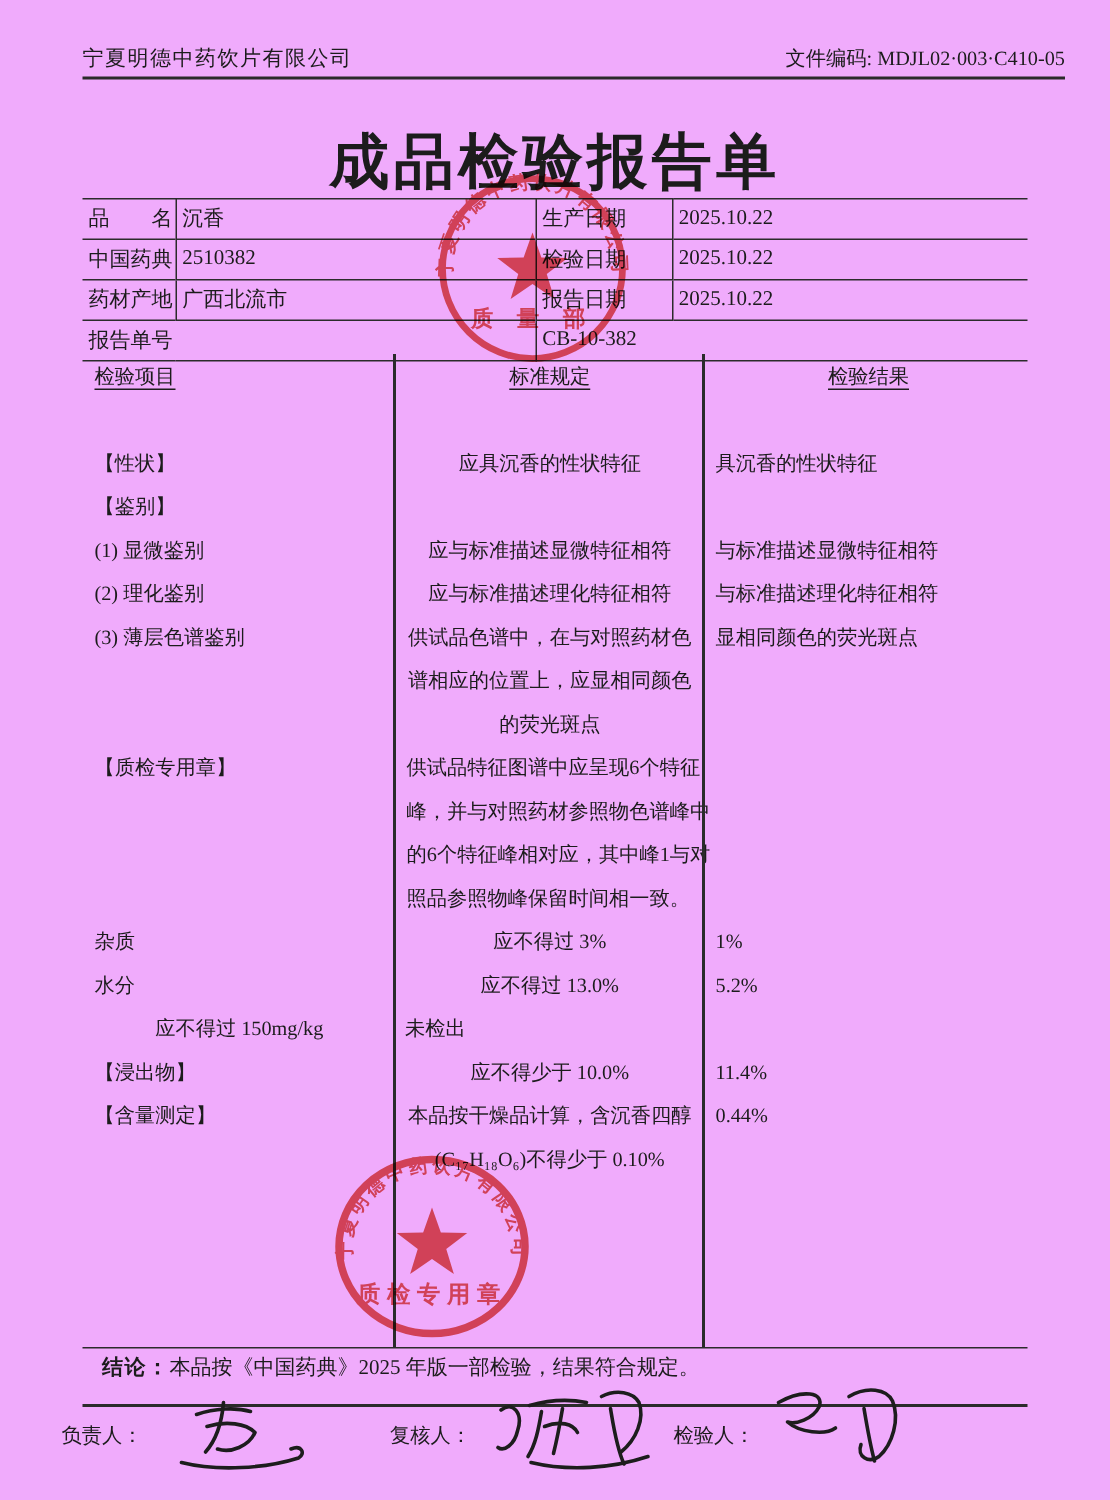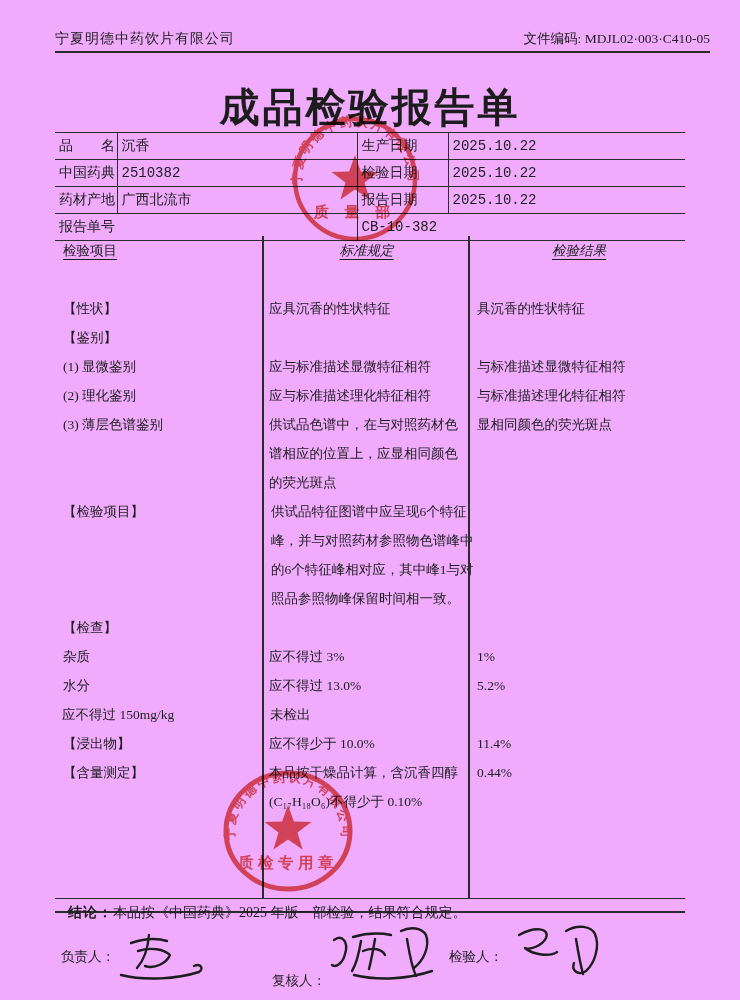--- a/index.html
+++ b/index.html
@@ -11,38 +11,38 @@
   
   .hdr-company{position:absolute;left:55px;top:30px;font-size:14px;letter-spacing:1px;}
   .hdr-code{position:absolute;right:30px;top:30px;font-size:13.5px;}
   .hdr-rule{position:absolute;left:55px;top:51px;width:655px;height:2px;background:#2a2a2a;}
   
   .doc-title{position:absolute;left:0;top:80px;width:100%;text-align:center;
     font-size:40px;font-weight:bold;letter-spacing:3px;}
   
   table.info{position:absolute;left:55px;top:132px;width:630px;border-collapse:collapse;
     font-size:14px;table-layout:fixed;}
-  table.info td{height:26px;padding:0 0 0 4px;border-top:1.5px solid #2b2b2b;vertical-align:middle;overflow:hidden;white-space:nowrap;font-family:Liberation Mono, monospace;}
+  table.info td{height:26px;padding:0 0 0 4px;border-top:1.5px solid #2b2b2b;vertical-align:middle;overflow:hidden;white-space:nowrap;}
   table.info tr.last td{border-bottom:1.5px solid #2b2b2b;}
   td.vr{border-right:1.5px solid #2b2b2b;}
   td.val{padding-left:8px;}
   
   .main{position:absolute;left:55px;top:236px;width:630px;height:662px;font-size:13.5px;}
   .main .vline{position:absolute;top:0;width:1.5px;height:100%;background:#2b2b2b;}
   .vl1{left:207px;} .vl2{left:413px;}
   .mrow{display:flex;align-items:flex-start;}
   .c1{width:207px;box-sizing:border-box;padding-left:8px;line-height:29px;}
-  .c2{width:206px;box-sizing:border-box;padding:0 4px 0 7px;line-height:29px;}
+  .c2{width:206px;box-sizing:border-box;padding:0 4px 0 7px;line-height:29px;text-align:center;}
   .c3{width:217px;box-sizing:border-box;padding:0 4px 0 9px;line-height:29px;}
   .mhead{height:58px;}
   .mhead .c1{padding-left:8px;}
-  .mhead .c2,.mhead .c3{text-align:center;font-style:italic;}
+  .mhead .c2,.mhead .c3{text-align:center;}
   .mhead span{text-decoration:underline;text-underline-offset:4px;}
   
-  .conclusion{position:absolute;left:55px;top:898px;width:630px;height:15px;
+  .conclusion{position:absolute;left:55px;top:898px;width:630px;height:40px;
     border-top:1.5px solid #2b2b2b;border-bottom:2.5px solid #2b2b2b;box-sizing:border-box;
     font-size:14px;line-height:27px;padding-left:13px;}
   .conclusion b{letter-spacing:1px;}
   
   .siglabel{position:absolute;font-size:13.5px;}
   .sig-svg{position:absolute;}
   
   .stamp{position:absolute;opacity:0.85;mix-blend-mode:multiply;pointer-events:none;}
 </style>
 </head>
@@ -121,27 +121,22 @@
       <div class="c1">(2) 理化鉴别</div>
       <div class="c2">应与标准描述理化特征相符</div>
       <div class="c3">与标准描述理化特征相符</div>
     </div>
     <div class="mrow">
       <div class="c1">(3) 薄层色谱鉴别</div>
       <div class="c2">供试品色谱中，在与对照药材色谱相应的位置上，应显相同颜色的荧光斑点</div>
       <div class="c3">显相同颜色的荧光斑点</div>
     </div>
     <div class="mrow">
-      <div class="c1">【检验项目】</div>
+      <div class="c1">【质检专用章】</div>
       <div class="c3">供试品特征图谱中应呈现6个特征峰，并与对照药材参照物色谱峰中的6个特征峰相对应，其中峰1与对照品参照物峰保留时间相一致。</div>
-    </div>
-    <div class="mrow">
-      <div class="c1">【检查】</div>
-      <div class="c2"></div>
-      <div class="c3"></div>
     </div>
     <div class="mrow">
       <div class="c1">杂质</div>
       <div class="c2">应不得过 3%</div>
       <div class="c3">1%</div>
     </div>
     <div class="mrow">
       <div class="c1">水分</div>
       <div class="c2">应不得过 13.0%</div>
       <div class="c3">5.2%</div>
@@ -159,22 +154,22 @@
       <div class="c1">【含量测定】</div>
       <div class="c2">本品按干燥品计算，含沉香四醇(C₁₇H₁₈O₆)不得少于 0.10%</div>
       <div class="c3">0.44%</div>
     </div>
   </div>
 
   <div class="conclusion">
     <b>结论：</b><span>本品按《中国药典》2025 年版一部检验，结果符合规定。</span>
   </div>
 
-  <div class="siglabel" style="left:61px;top:948px;">负责人：</div>
-  <div class="siglabel" style="left:272px;top:948px;margin-top:24px;">复核人：</div>
+  <div class="siglabel" style="left:41px;top:948px;">负责人：</div>
+  <div class="siglabel" style="left:260px;top:948px;">复核人：</div>
   <div class="siglabel" style="left:449px;top:948px;">检验人：</div>
 
   <svg class="sig-svg" style="left:105px;top:928px;" width="120" height="60" viewBox="0 0 120 60">
     <g fill="none" stroke="#1d1d1d" stroke-width="2.4" stroke-linecap="round" stroke-linejoin="round">
       <path d="M 26,15 C 38,11 52,10 62,13"></path>
       <path d="M 44,7 C 43,19 40,31 32,40"></path>
       <path d="M 33,23 C 46,19 59,21 65,27 C 61,36 49,41 40,38"></path>
       <path d="M 16,47 C 40,53 72,51 94,44 C 99,41 96,35 89,38"></path>
     </g>
   </svg>

